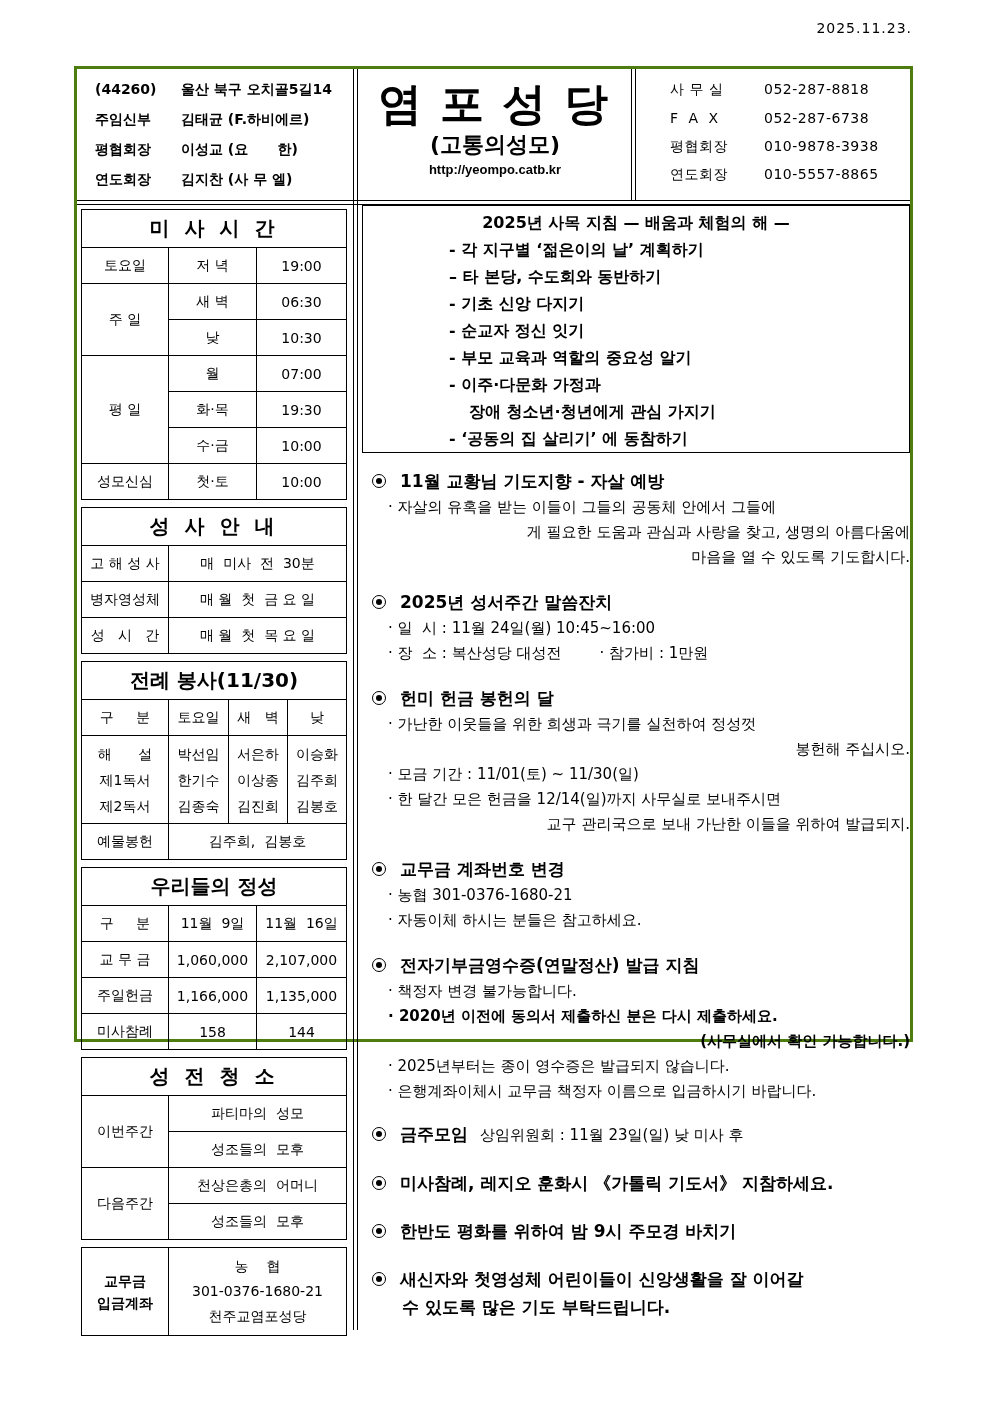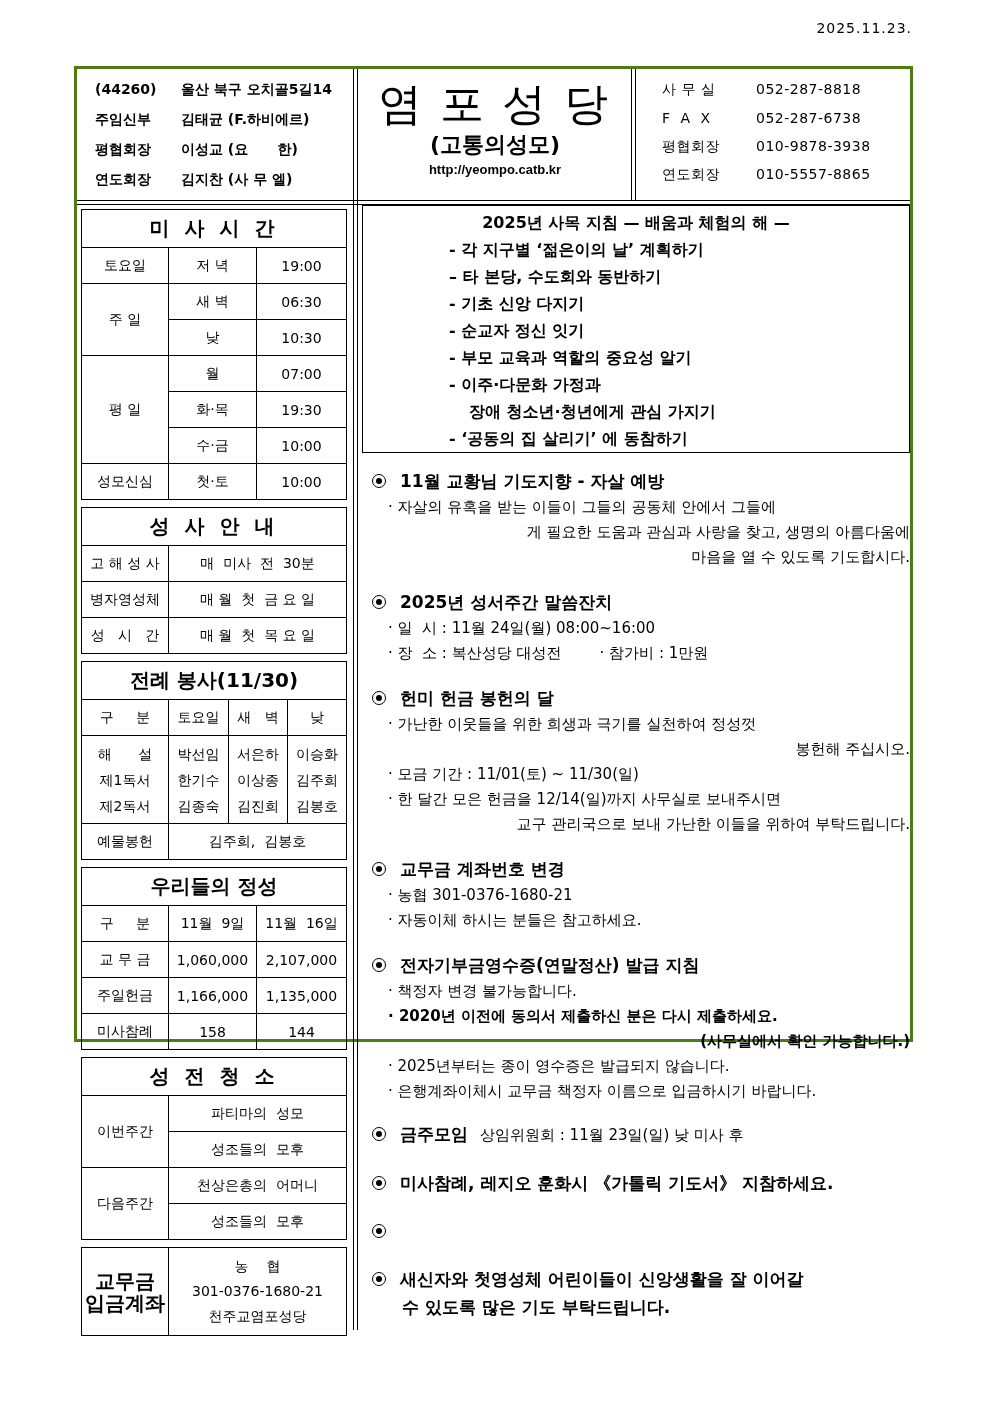--- a/index.html
+++ b/index.html
@@ -12,26 +12,26 @@
 
   
   .hdr-left { position: absolute; left: 0; top: 0; width: 276px; height: 131px; }
   .hdr-left .row { position: absolute; left: 18px; font-size: 14px; font-weight: bold; white-space: pre; }
   .hdr-left .row .k { display: inline-block; width: 86px; }
 
   .vline { position: absolute; background: #000; width: 1px; }
   .hline { position: absolute; background: #000; height: 1px; }
 
   .hdr-mid { position: absolute; left: 282px; top: 0; width: 272px; height: 131px; text-align: center; }
-  .hdr-mid .title { font-size: 44px; font-weight: normal; letter-spacing: 18px; margin-top: 8px; line-height: 54px; padding-left: 14px; }
+  .hdr-mid .title { font-size: 44px; font-weight: bold; letter-spacing: 18px; margin-top: 8px; line-height: 54px; padding-left: 14px; }
   .hdr-mid .sub { font-size: 22px; font-weight: bold; line-height: 28px; }
   .hdr-mid .url { font-size: 13px; font-weight: bold; line-height: 22px; font-family: "Liberation Sans", sans-serif; }
 
   .hdr-right { position: absolute; left: 561px; top: 0; width: 272px; height: 131px; }
-  .hdr-right .row { position: absolute; left: 24px; font-size: 14px; white-space: pre; letter-spacing: 0.5px; }
+  .hdr-right .row { position: absolute; left: 32px; font-size: 14px; white-space: pre; letter-spacing: 0.5px; }
   .hdr-right .row .k { display: inline-block; width: 94px; }
 
   
   .lcol { position: absolute; left: 4px; top: 140px; width: 268px; }
   table.box { border-collapse: collapse; width: 266px; margin-bottom: 7px; font-size: 14px; }
   table.box td, table.box th { border: 1px solid #000; text-align: center; vertical-align: middle; font-weight: normal; }
   table.box th.cap { font-weight: bold; font-size: 20px; height: 38px; letter-spacing: 4px; }
   table.box td { height: 36px; }
 
   
@@ -227,21 +227,21 @@
           </tr>
       <tr>
             <td style="white-space:pre">성조들의  모후</td>
           </tr>
     </tbody>
       </table>
 
     <table class="box">
       <tbody>
           <tr>
-        <td style="width:87px; height:88px; font-weight:bold; font-size:20px; line-height:22px">
+        <td style="width:87px; height:88px; font-weight:bold; font-size:14px; line-height:22px">
               <div>교무금</div>
               <div>입금계좌</div>
             </td>
         <td style="line-height:25px">
               <div style="white-space:pre">농    협</div>
               <div>301-0376-1680-21</div>
               <div>천주교염포성당</div>
             </td>
       </tr>
     </tbody>
@@ -263,31 +263,31 @@
 
     <div class="sec" style="margin-top:14px">
       <div class="st"><span class="bul"></span><span>11월 교황님 기도지향 - 자살 예방</span></div>
       <div class="ln">· 자살의 유혹을 받는 이들이 그들의 공동체 안에서 그들에</div>
       <div class="ln cont">게 필요한 도움과 관심과 사랑을 찾고, 생명의 아름다움에</div>
       <div class="ln cont">마음을 열 수 있도록 기도합시다.</div>
     </div>
 
     <div class="sec" style="margin-top:18px">
       <div class="st"><span class="bul"></span><span>2025년 성서주간 말씀잔치</span></div>
-      <div class="ln" style="white-space:pre">· 일  시 : 11월 24일(월) 08:00~16:00</div>
+      <div class="ln" style="white-space:pre">· 일  시 : 11월 24일(월) 10:45~16:00</div>
       <div class="ln" style="white-space:pre">· 장  소 : 복산성당 대성전        · 참가비 : 1만원</div>
     </div>
 
     <div class="sec" style="margin-top:18px">
       <div class="st"><span class="bul"></span><span>헌미 헌금 봉헌의 달</span></div>
       <div class="ln">· 가난한 이웃들을 위한 희생과 극기를 실천하여 정성껏</div>
       <div class="ln cont">봉헌해 주십시오.</div>
       <div class="ln">· 모금 기간 : 11/01(토) ~ 11/30(일)</div>
       <div class="ln">· 한 달간 모은 헌금을 12/14(일)까지 사무실로 보내주시면</div>
-      <div class="ln cont">교구 관리국으로 보내 가난한 이들을 위하여 부탁드립니다.</div>
+      <div class="ln cont">교구 관리국으로 보내 가난한 이들을 위하여 발급되지.</div>
     </div>
 
     <div class="sec" style="margin-top:18px">
       <div class="st"><span class="bul"></span><span>교무금 계좌번호 변경</span></div>
       <div class="ln">· 농협 301-0376-1680-21</div>
       <div class="ln">· 자동이체 하시는 분들은 참고하세요.</div>
     </div>
 
     <div class="sec" style="margin-top:18px">
       <div class="st"><span class="bul"></span><span>전자기부금영수증(연말정산) 발급 지침</span></div>
@@ -300,21 +300,21 @@
 
     <div class="sec" style="margin-top:16px">
       <div class="st"><span class="bul"></span><span>금주모임</span><span class="after">상임위원회 : 11월 23일(일) 낮 미사 후</span></div>
     </div>
 
     <div class="sec" style="margin-top:20px">
       <div class="st"><span class="bul"></span><span>미사참례, 레지오 훈화시 《가톨릭 기도서》 지참하세요.</span></div>
     </div>
 
     <div class="sec" style="margin-top:20px">
-      <div class="st"><span class="bul"></span></div>
+      <div class="st"><span class="bul"></span><span>한반도 평화를 위하여 밤 9시 주모경 바치기</span></div>
     </div>
 
     <div class="sec" style="margin-top:20px">
       <div class="st"><span class="bul"></span><span>새신자와 첫영성체 어린이들이 신앙생활을 잘 이어갈</span></div>
       <div class="st" style="padding-left:30px">수 있도록 많은 기도 부탁드립니다.</div>
     </div>
   </div>
 </div>
 
 </body></html>

